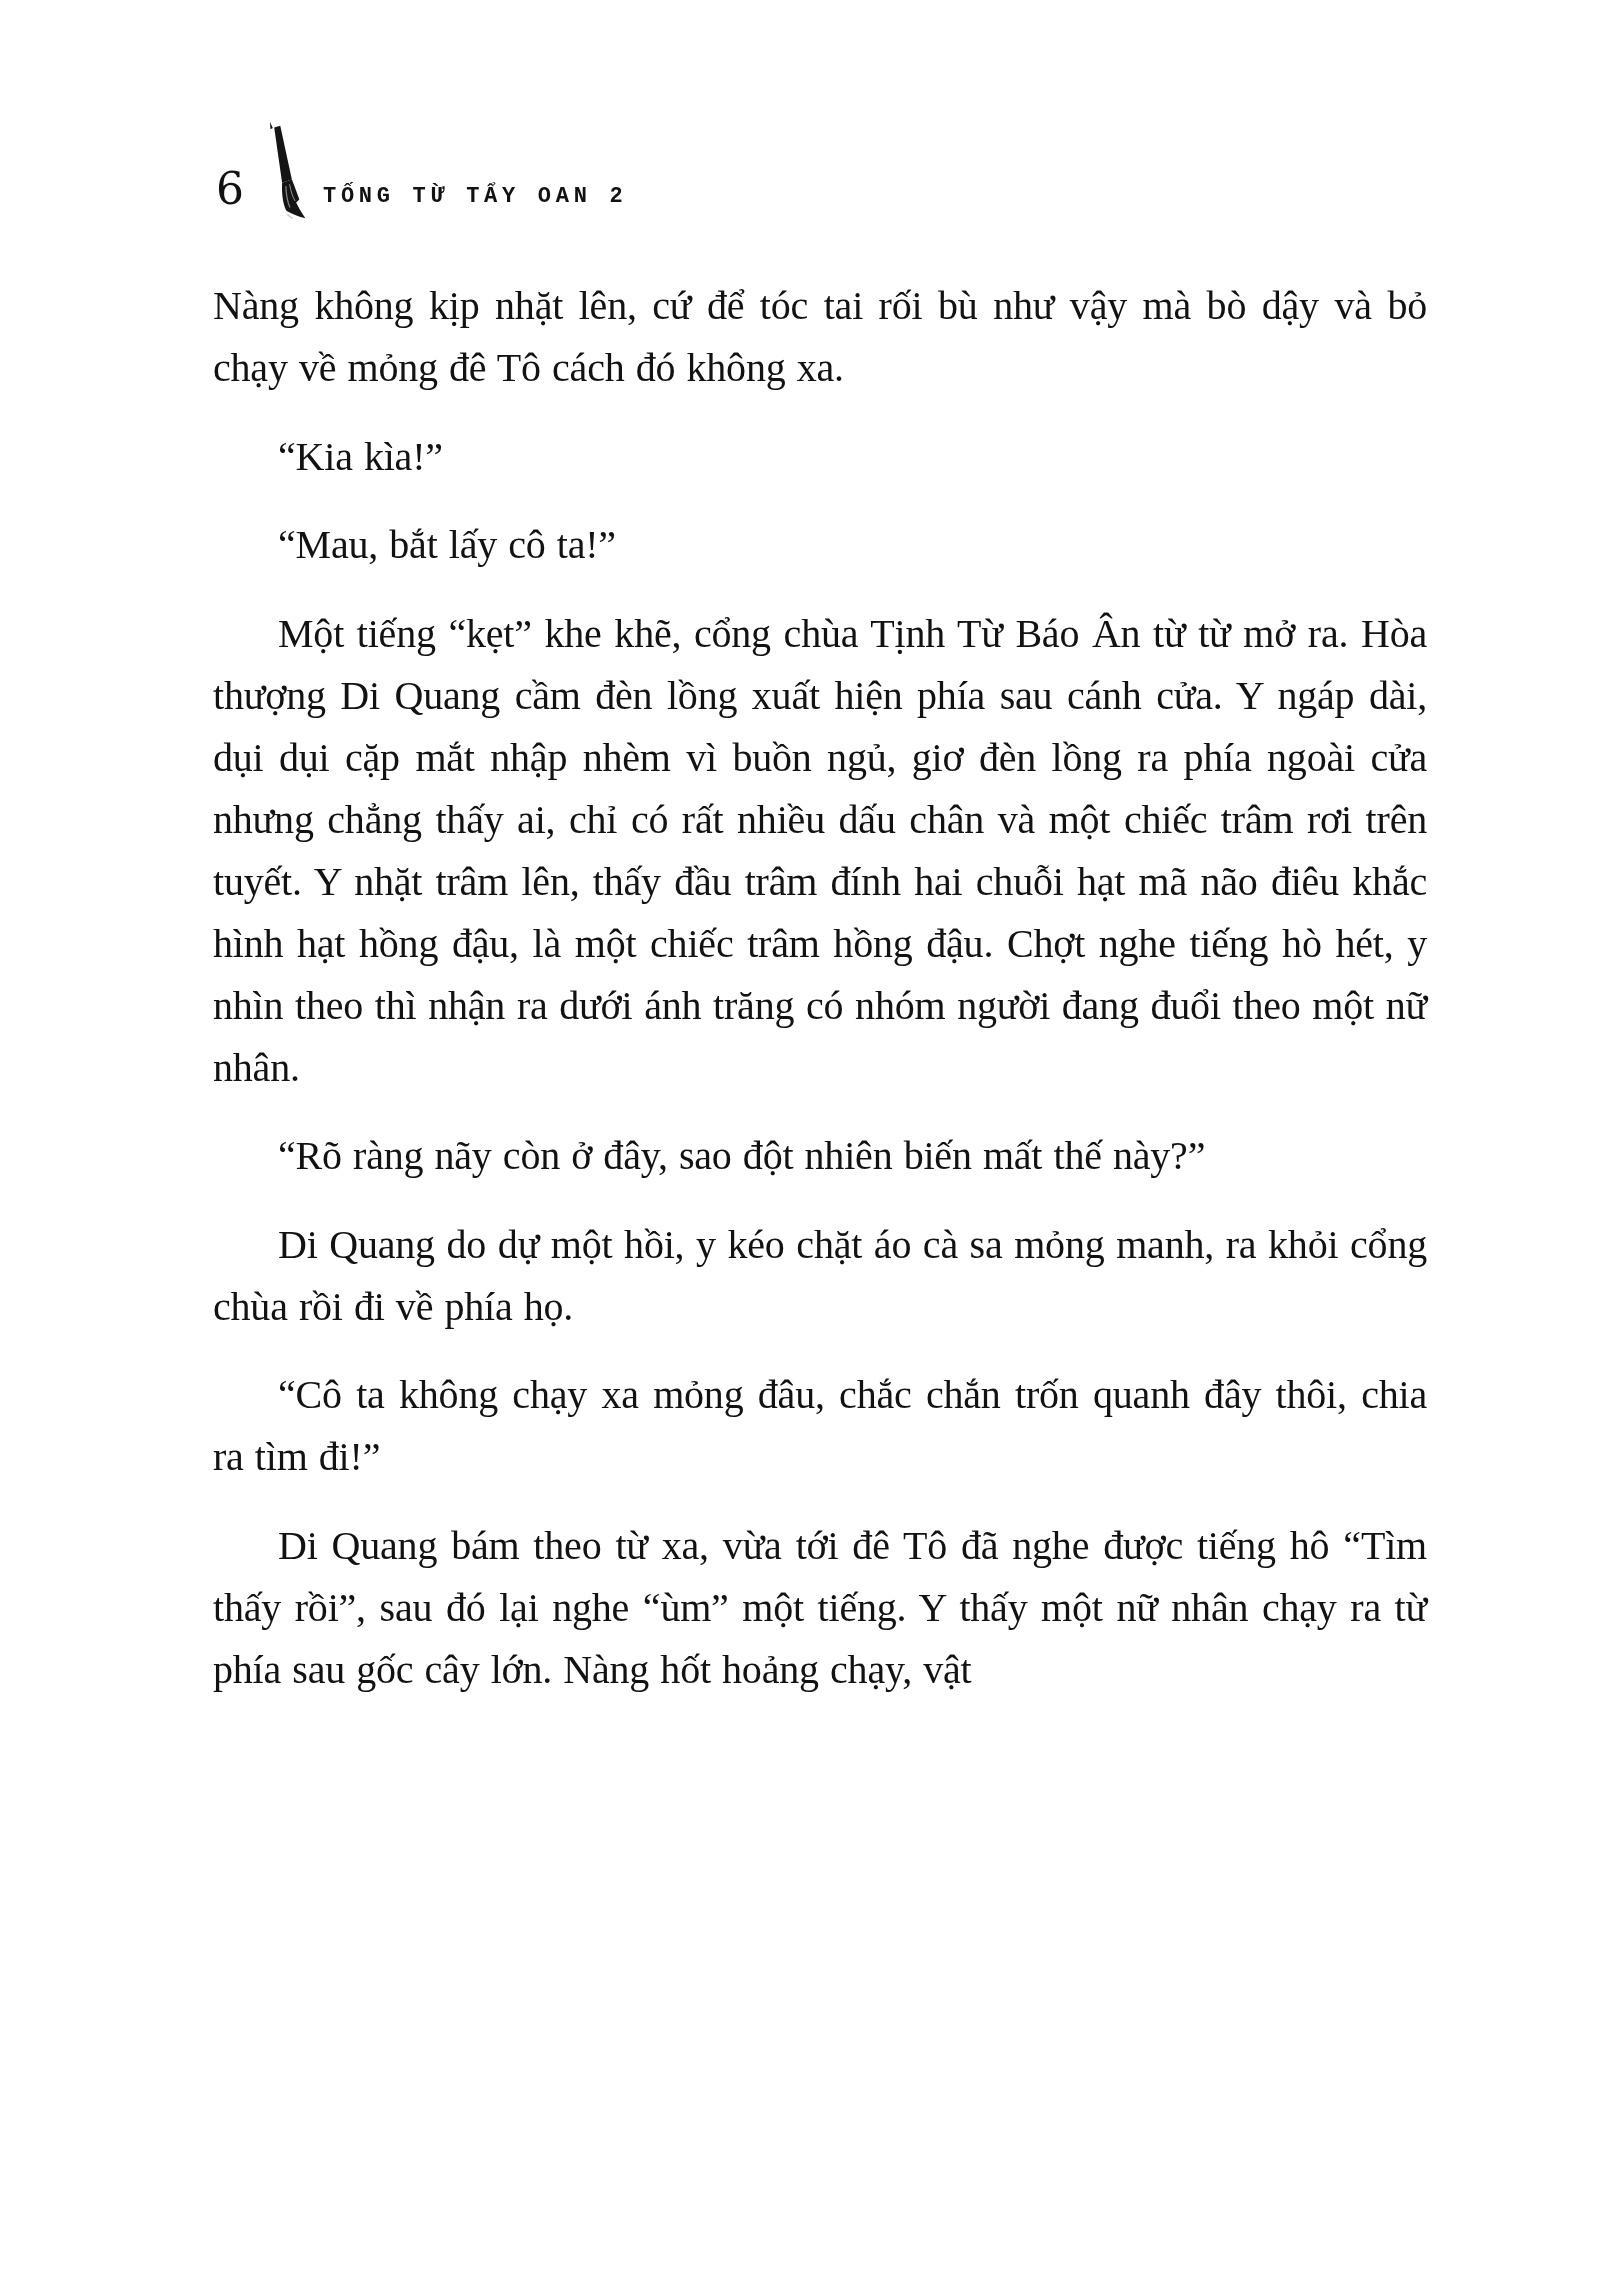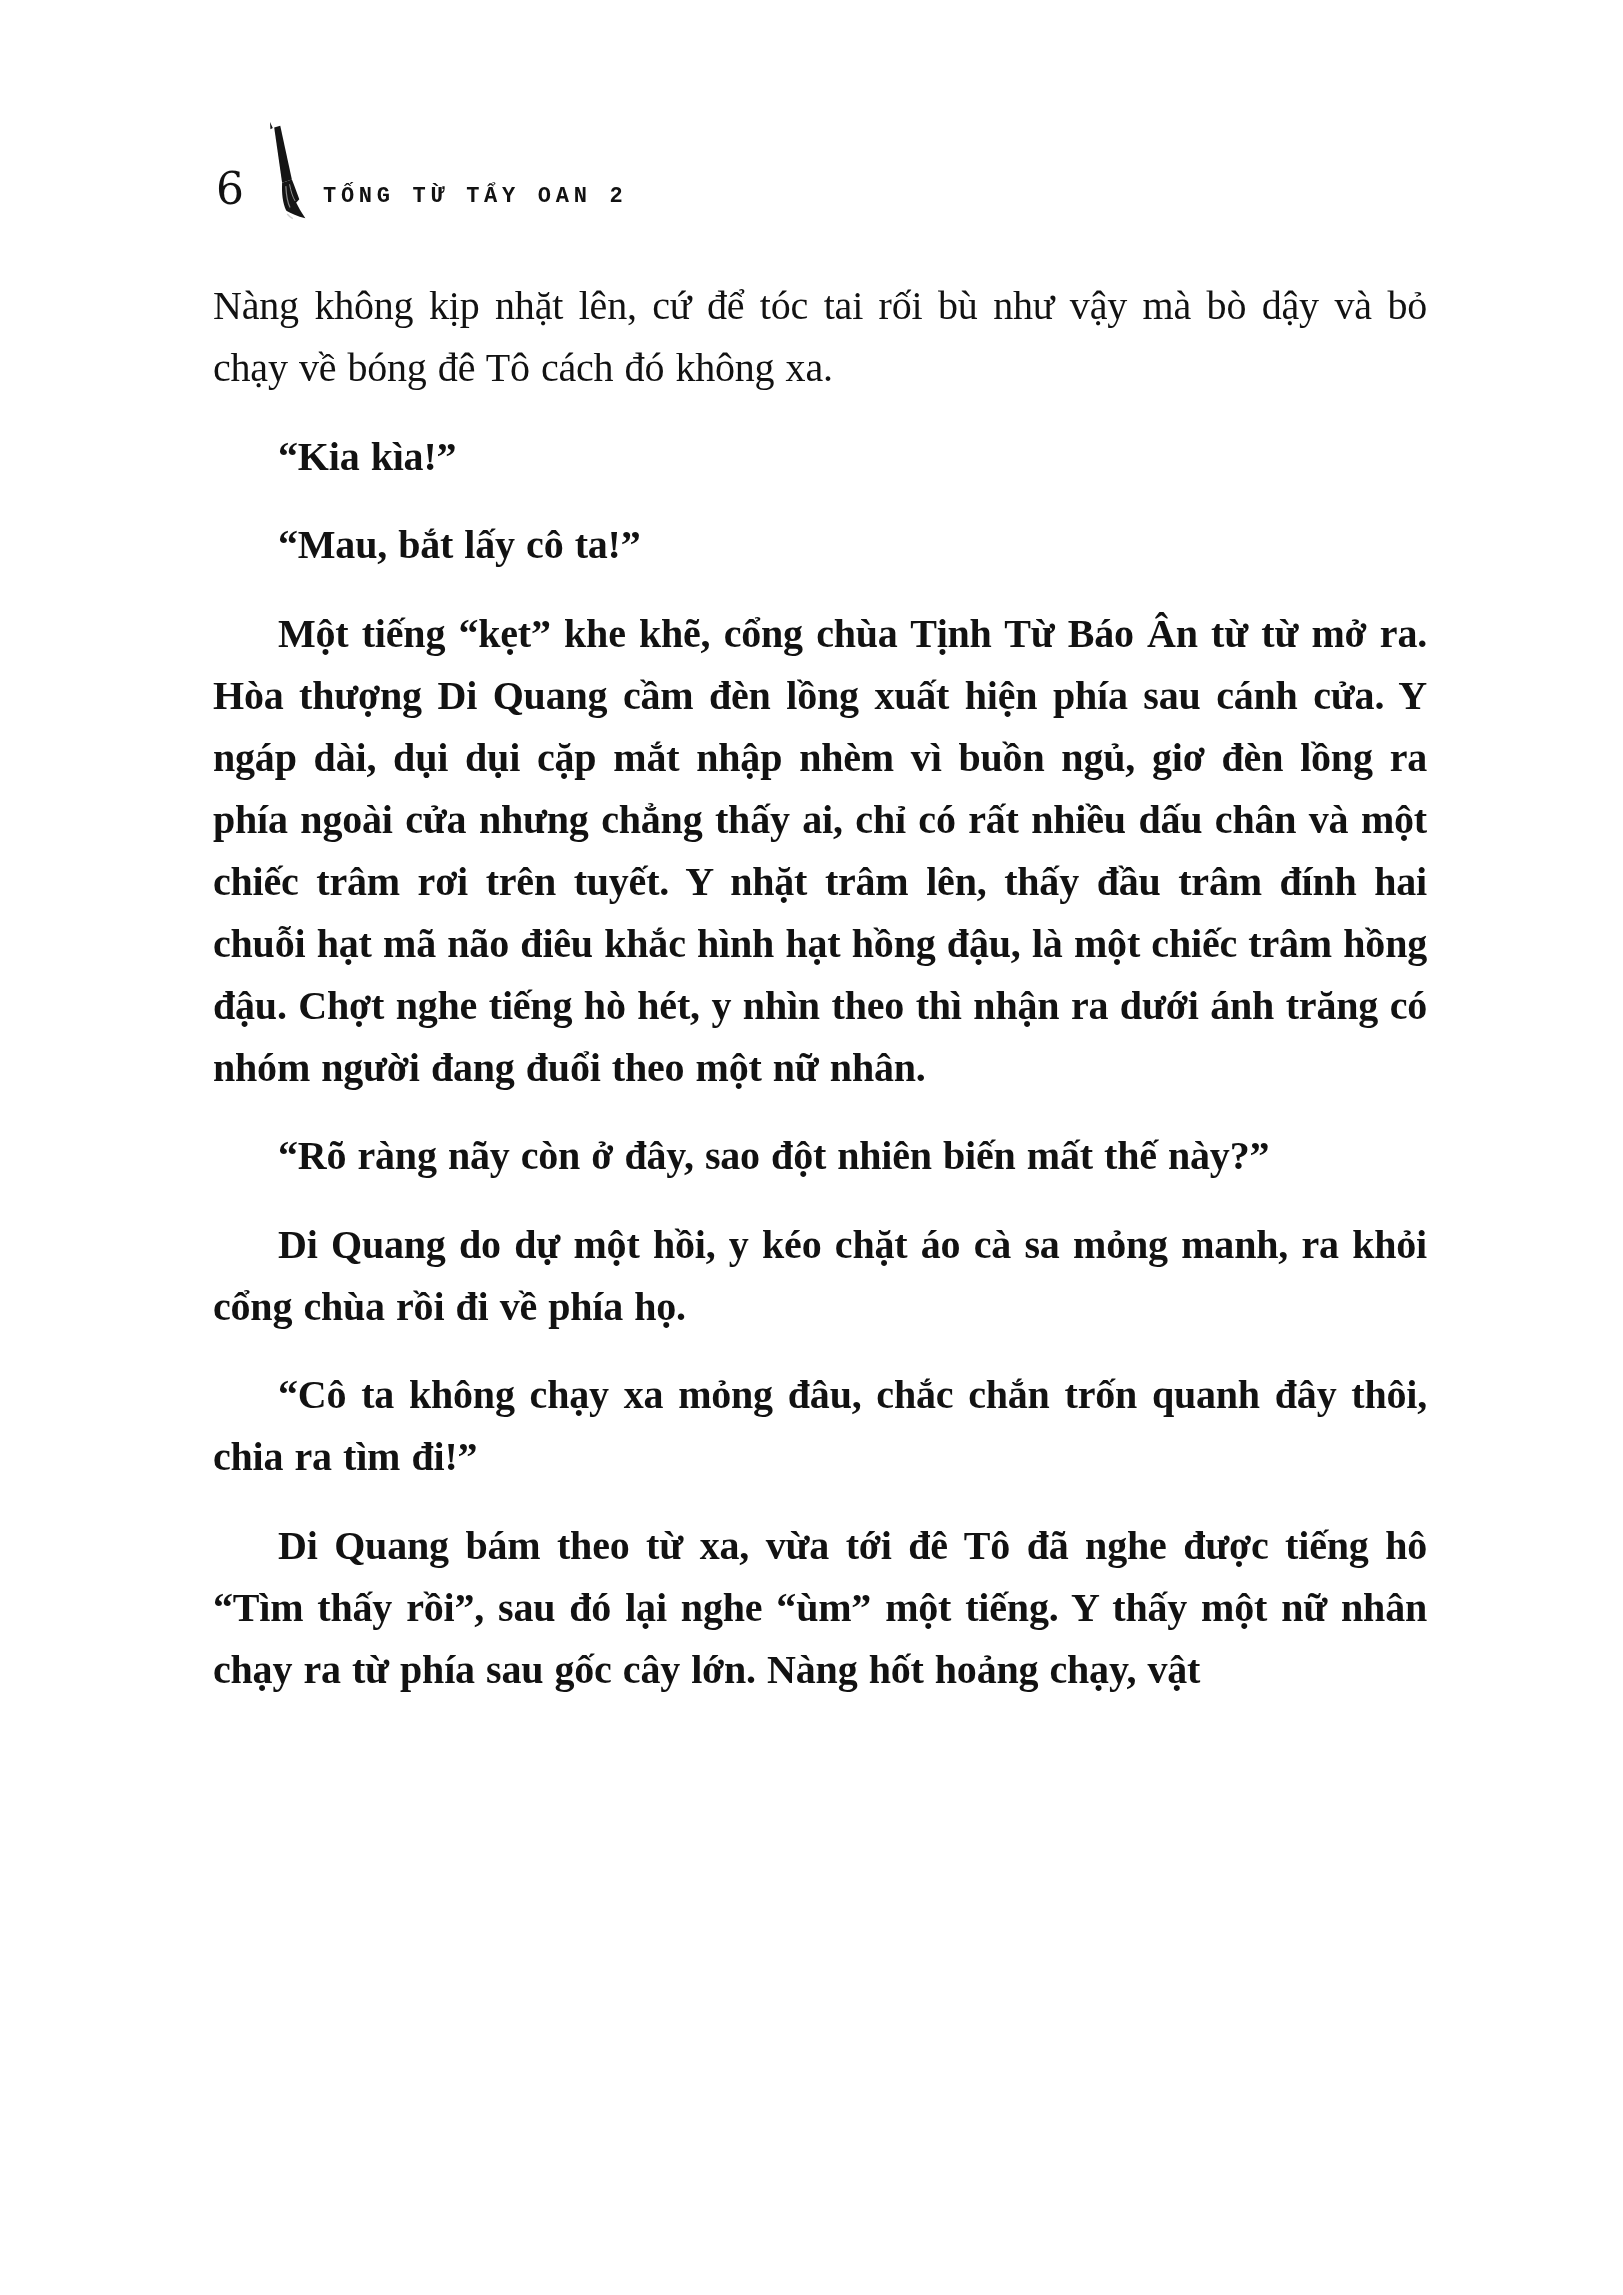--- a/index.html
+++ b/index.html
@@ -56,21 +56,21 @@
   }
   .body-text p {
     margin: 26.5px 0 0 0;
     font-size: 40px;
     line-height: 62px;
     letter-spacing: -0.2px;
     word-spacing: 1.4px;
     text-align: justify;
   }
   .body-text p:first-child { margin-top: 0; }
-  .body-text p.indent { text-indent: 65px; font-weight: bold; }
+  .body-text p.indent { text-indent: 65px; }
 </style>
 </head>
 <body>
 
 <div class="page">
 
   <div class="header">
     <span class="page-number">6</span>
 
     <svg class="brush-icon" viewBox="0 0 100 215" xmlns="http://www.w3.org/2000/svg" aria-hidden="true">
@@ -90,21 +90,21 @@
       <path d="M55,140 C56,160 59,176 64,186" stroke="#8a8a8a" stroke-width="2.5" fill="none"></path>
       <path d="M63,136 C66,152 70,164 75,172" stroke="#9a9a9a" stroke-width="2" fill="none"></path>
 
       <path d="M58,200 C62,205 66,208 70,210" stroke="#cfcfcf" stroke-width="3" fill="none"></path>
     </svg>
 
     <span class="running-title">TỐNG TỪ TẨY OAN 2</span>
   </div>
 
   <div class="body-text">
-      <p>Nàng không kịp nhặt lên, cứ để tóc tai rối bù như vậy mà bò dậy và bỏ chạy về bóng đê Tô cách đó không xa.</p>
+      <p>Nàng không kịp nhặt lên, cứ để tóc tai rối bù như vậy mà bò dậy và bỏ chạy về mỏng đê Tô cách đó không xa.</p>
       <p class="indent">“Kia kìa!”</p>
       <p class="indent">“Mau, bắt lấy cô ta!”</p>
       <p class="indent">Một tiếng “kẹt” khe khẽ, cổng chùa Tịnh Từ Báo Ân từ từ mở ra. Hòa thượng Di Quang cầm đèn lồng xuất hiện phía sau cánh cửa. Y ngáp dài, dụi dụi cặp mắt nhập nhèm vì buồn ngủ, giơ đèn lồng ra phía ngoài cửa nhưng chẳng thấy ai, chỉ có rất nhiều dấu chân và một chiếc trâm rơi trên tuyết. Y nhặt trâm lên, thấy đầu trâm đính hai chuỗi hạt mã não điêu khắc hình hạt hồng đậu, là một chiếc trâm hồng đậu. Chợt nghe tiếng hò hét, y nhìn theo thì nhận ra dưới ánh trăng có nhóm người đang đuổi theo một nữ nhân.</p>
       <p class="indent">“Rõ ràng nãy còn ở đây, sao đột nhiên biến mất thế này?”</p>
       <p class="indent">Di Quang do dự một hồi, y kéo chặt áo cà sa mỏng manh, ra khỏi cổng chùa rồi đi về phía họ.</p>
       <p class="indent">“Cô ta không chạy xa mỏng đâu, chắc chắn trốn quanh đây thôi, chia ra tìm đi!”</p>
       <p class="indent">Di Quang bám theo từ xa, vừa tới đê Tô đã nghe được tiếng hô “Tìm thấy rồi”, sau đó lại nghe “ùm” một tiếng. Y thấy một nữ nhân chạy ra từ phía sau gốc cây lớn. Nàng hốt hoảng chạy, vật</p>
     </div>
 
 </div>

